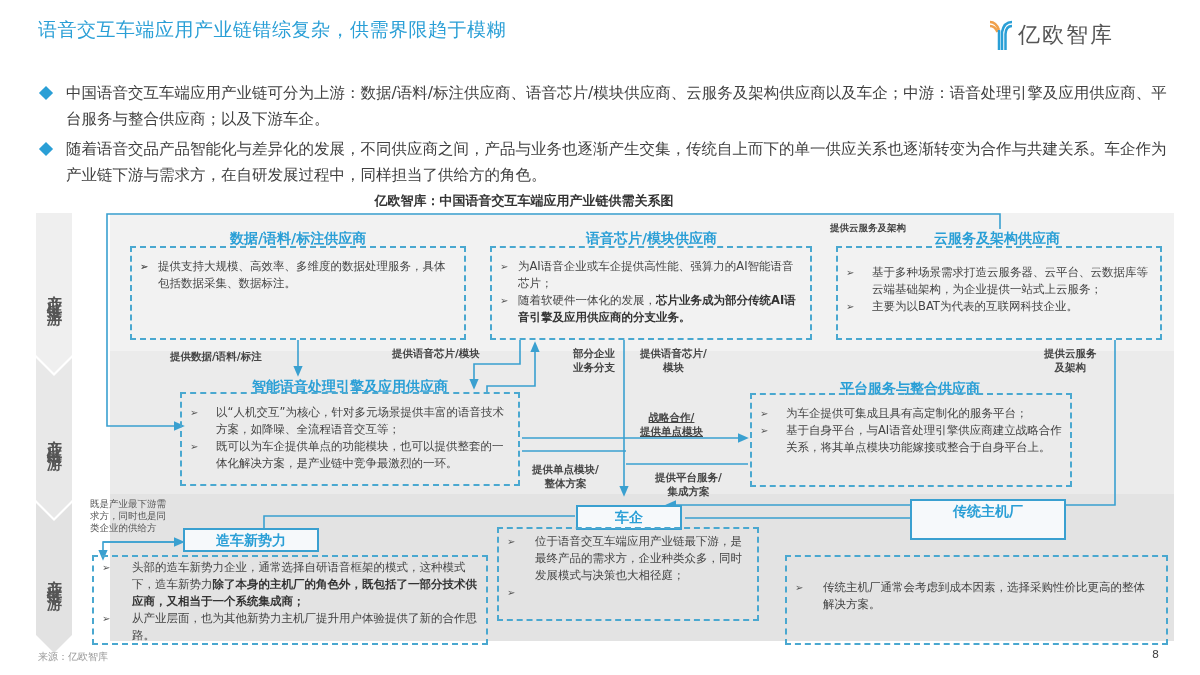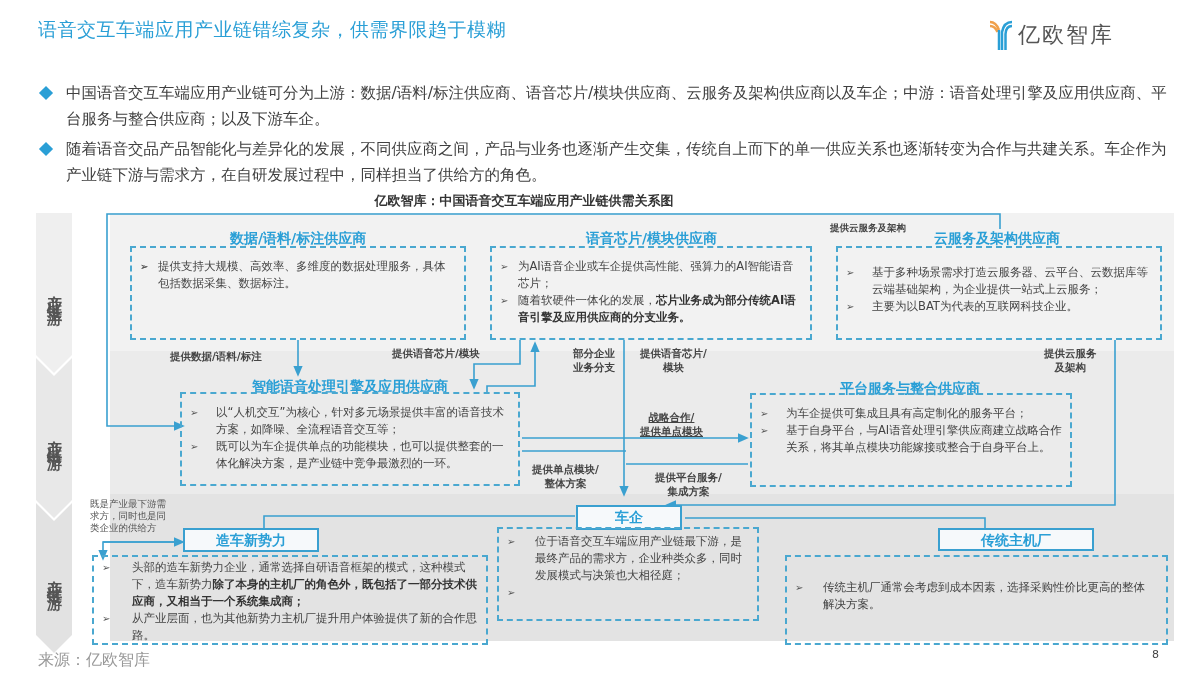--- a/index.html
+++ b/index.html
@@ -27,21 +27,21 @@
   .dbox { border:2px dashed #4aa8d0; }
   .sect-title { font-size:14px; font-weight:bold; color:#2a9fd6; white-space:nowrap; background:transparent; padding:0 8px; }
   .items { font-size:11.5px; line-height:17px; color:#444; }
   .item { position:relative; padding-left:22px; }
   .item .arr { position:absolute; left:4px; top:0; color:#555; font-size:10px; }
   .item b { font-weight:bold; color:#333; }
 
   .lbl { font-size:10.5px; font-weight:bold; color:#444; text-align:center; line-height:14px; white-space:nowrap; }
   .solidbox { border:2px solid #3aa0d0; background:#f6f9fb; text-align:center; font-size:14px; font-weight:bold; color:#2a9fd6; }
 
-  .footer { left:38px; top:650px; font-size:16px; color:#999; }
+  .footer { left:38px; top:650px; font-size:10px; color:#999; }
   .pagenum { left:1152px; top:648px; font-size:11px; color:#444; }
   svg.lines { position:absolute; left:0; top:0; pointer-events:none; }
 </style>
 </head>
 <body>
 
 <div class="abs title">语音交互车端应用产业链错综复杂，供需界限趋于模糊</div>
 <div class="abs logo">
   <svg width="26" height="34" viewBox="0 0 26 34">
     <path d="M2 4 Q8 4 11 12" stroke="#f0a04b" stroke-width="2.5" fill="none"></path>
@@ -184,21 +184,21 @@
 </div>
 
 <div class="abs solidbox" style="left:576px;top:505px;width:106px;height:25px;line-height:21px;">车企</div>
 <div class="abs dbox" style="left:497px;top:527px;width:262px;height:94px;">
   <div class="items" style="padding:4px 6px 0 4px;">
     <div class="item" style="padding-left:32px;"><span class="arr">➢</span><span>位于语音交互车端应用产业链最下游，是最终产品的需求方，企业种类众多，同时发展模式与决策也大相径庭；</span></div>
     <div class="item" style="padding-left:32px;"><span class="arr">➢</span></div>
   </div>
 </div>
 
-<div class="abs solidbox" style="left:910px;top:528px;width:156px;height:23px;line-height:21px;margin-left:28px;">传统主机厂</div>
+<div class="abs solidbox" style="left:910px;top:499px;width:156px;height:41px;line-height:21px;">传统主机厂</div>
 <div class="abs dbox" style="left:785px;top:555px;width:383px;height:90px;">
   <div class="items" style="padding:22px 10px 0 4px;">
     <div class="item" style="padding-left:32px;"><span class="arr">➢</span><span>传统主机厂通常会考虑到成本因素，选择采购性价比更高的整体解决方案。</span></div>
   </div>
 </div>
 
 <div class="abs footer">来源：亿欧智库</div>
 <div class="abs pagenum">8</div>
 
 </body></html>

